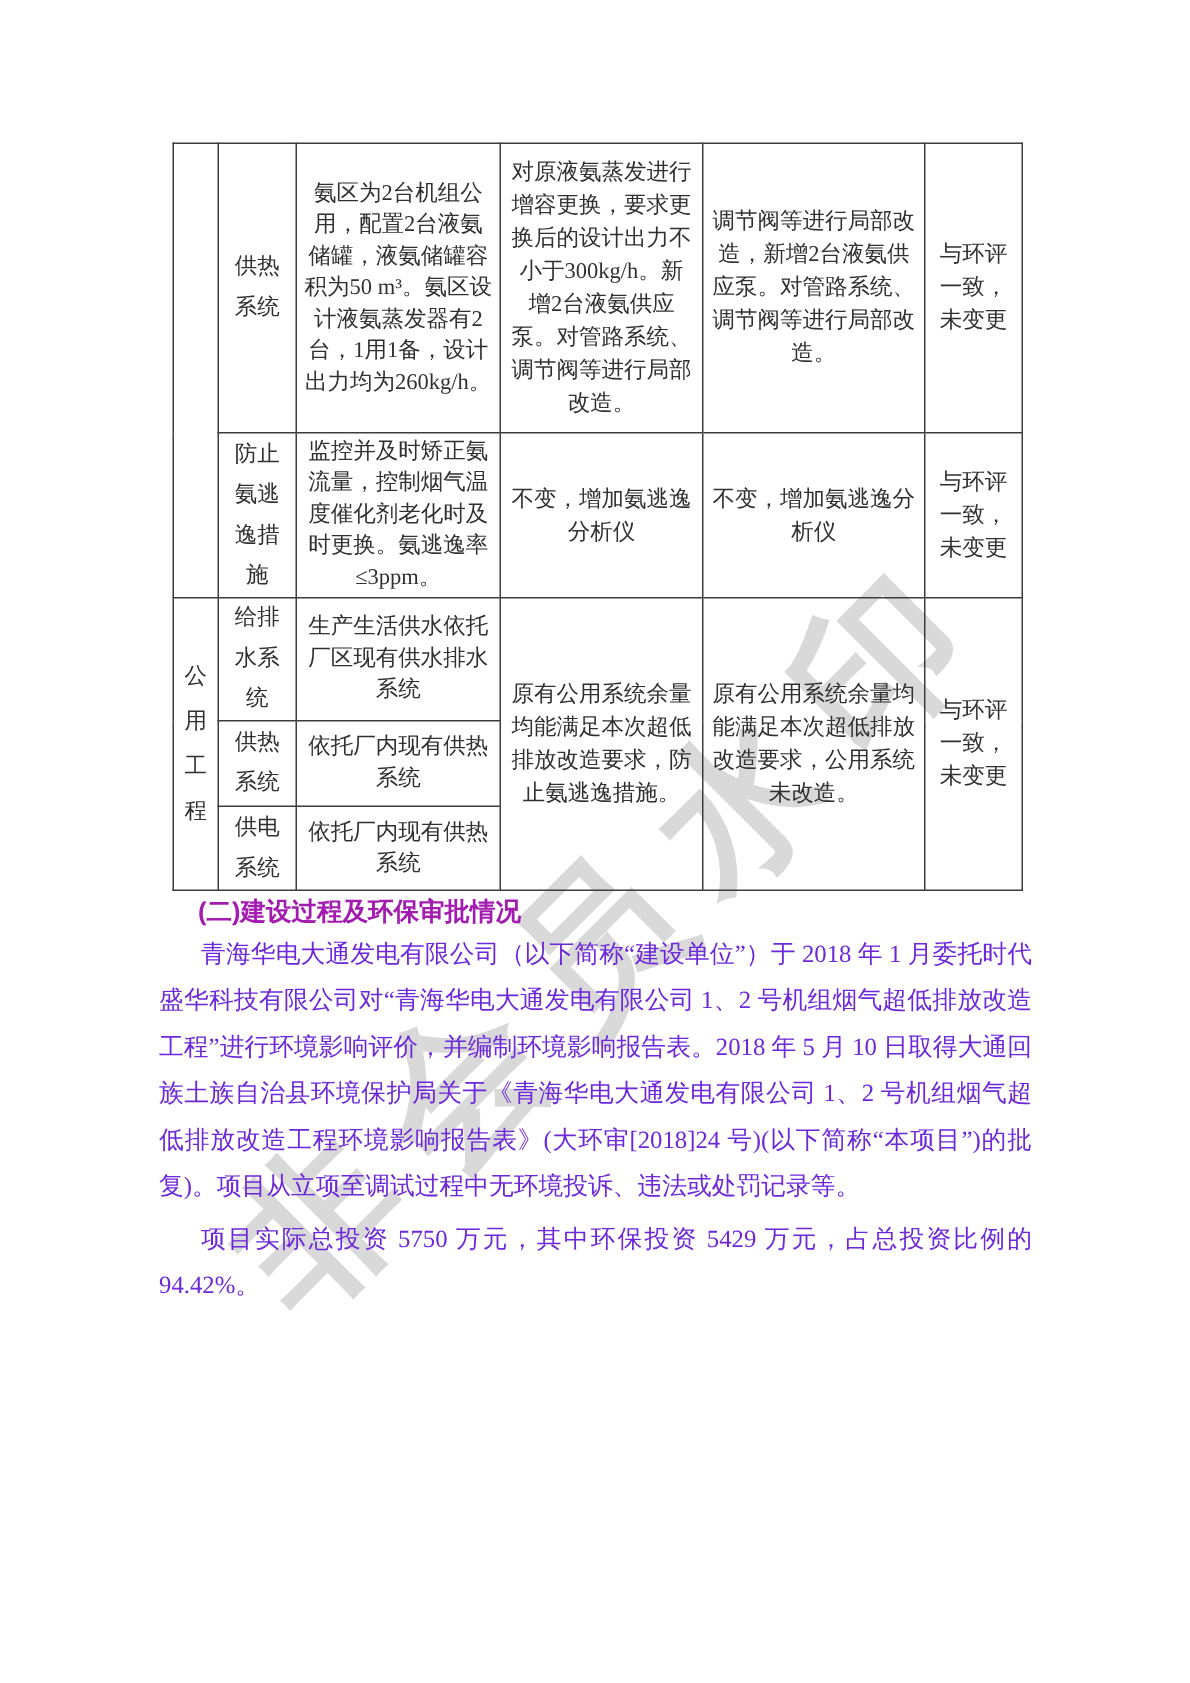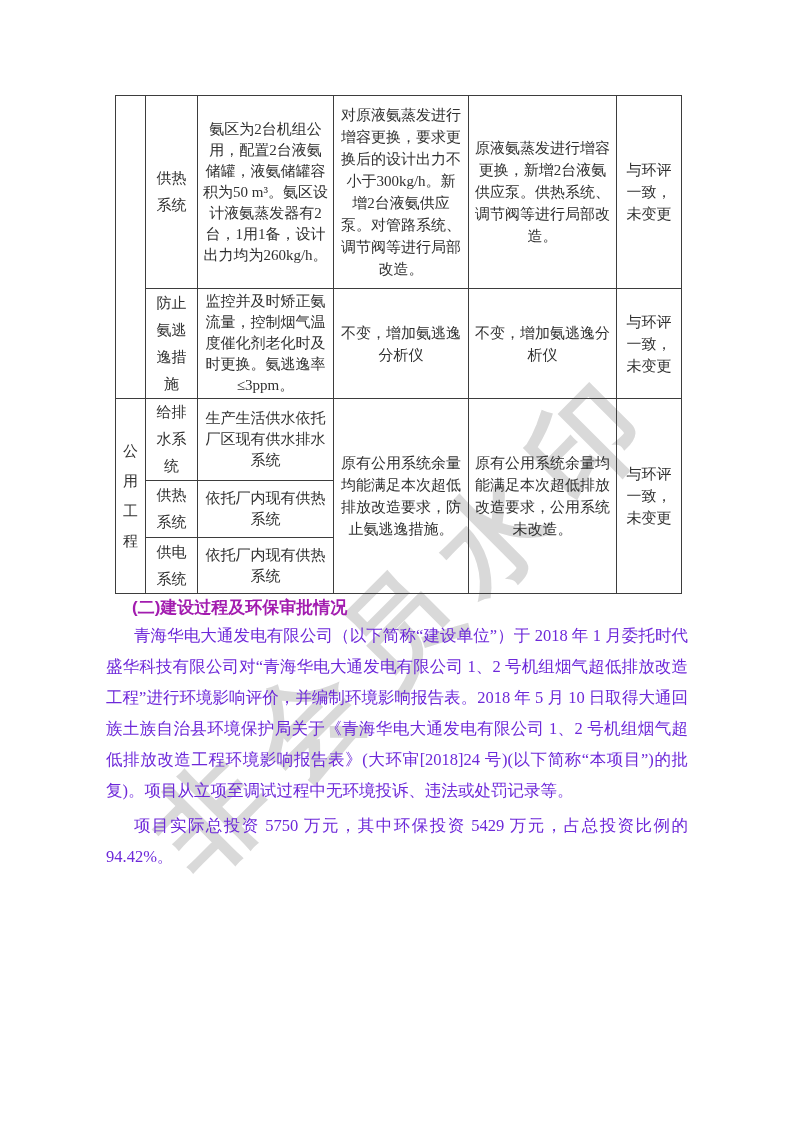--- a/index.html
+++ b/index.html
@@ -92,21 +92,21 @@
       <col style="width:135px">
       <col style="width:148px">
       <col style="width:65px">
     </colgroup>
     <tbody>
       <tr class="r1">
         <td class="cat" rowspan="2"></td>
         <td class="item">供热系统</td>
         <td class="desc">氨区为2台机组公用，配置2台液氨储罐，液氨储罐容积为50 m³。氨区设计液氨蒸发器有2台，1用1备，设计出力均为260kg/h。</td>
         <td class="desc lh22">对原液氨蒸发进行增容更换，要求更换后的设计出力不小于300kg/h。新增2台液氨供应泵。对管路系统、调节阀等进行局部改造。</td>
-        <td class="desc lh22">原液氨蒸发进行增容更换，新增2台液氨供应泵。供热系统、调节阀等进行局部改造。</td>
+        <td class="desc lh22">调节阀等进行局部改造，新增2台液氨供应泵。对管路系统、调节阀等进行局部改造。</td>
         <td class="status">与环评一致，未变更</td>
       </tr>
       <tr class="r2">
         <td class="item">防止氨逃逸措施</td>
         <td class="desc">监控并及时矫正氨流量，控制烟气温度催化剂老化时及时更换。氨逃逸率≤3ppm。</td>
         <td class="desc lh22">不变，增加氨逃逸分析仪</td>
         <td class="desc lh22">不变，增加氨逃逸分析仪</td>
         <td class="status">与环评一致，未变更</td>
       </tr>
       <tr class="r3">

